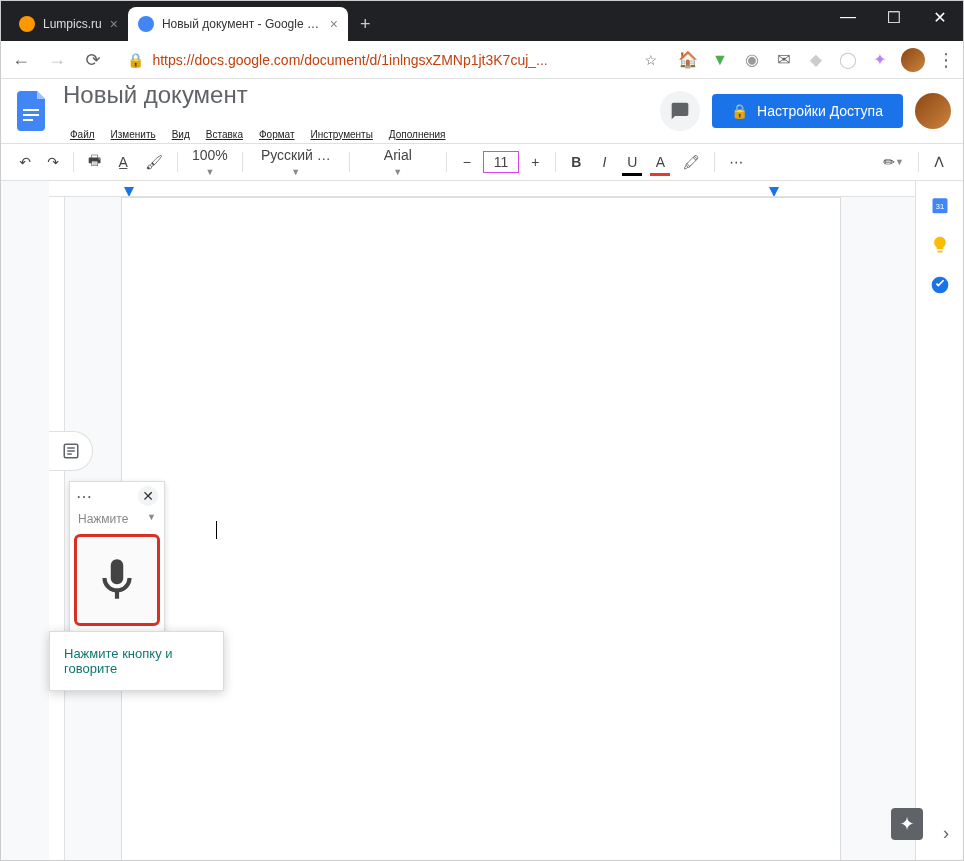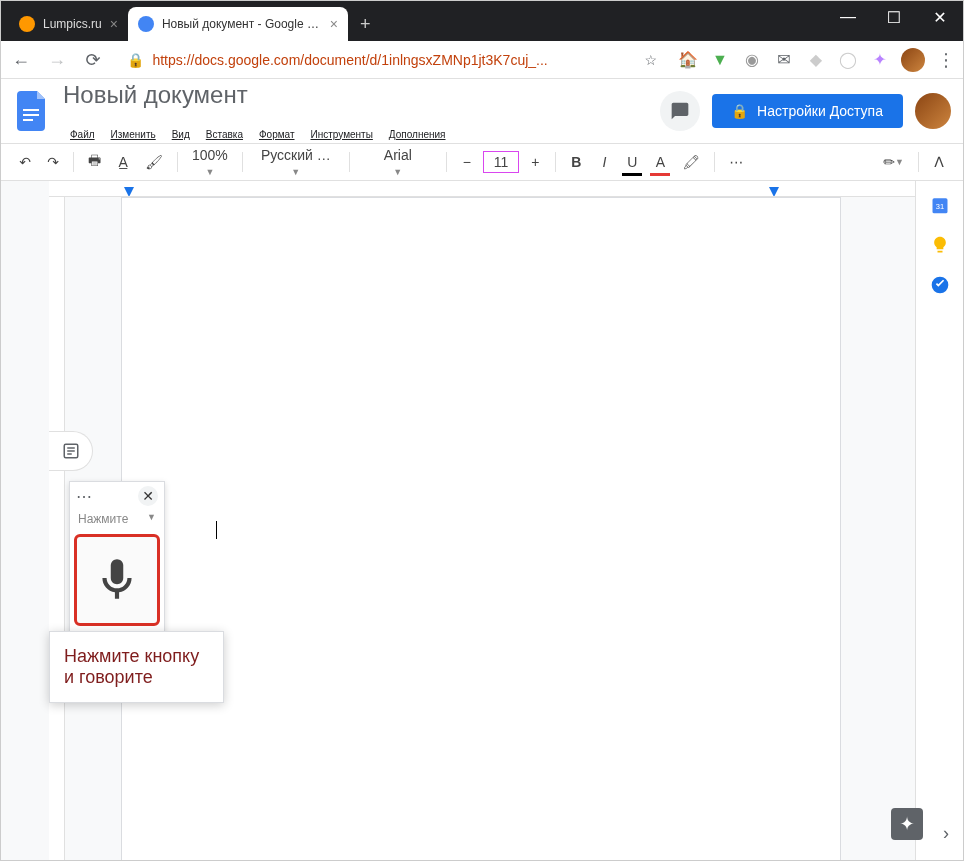--- a/index.html
+++ b/index.html
@@ -64,21 +64,21 @@
 
 .outline-btn { position: absolute; left: 48px; top: 250px; width: 44px; height: 40px; background: #fff; border: 1px solid #e0e0e0; border-left: none; border-radius: 0 20px 20px 0; display: flex; align-items: center; justify-content: center; color: #5f6368; }
 
 
 .voice-panel { position: absolute; left: 68px; top: 300px; width: 96px; background: #fff; border: 1px solid #dadce0; box-shadow: 0 2px 6px rgba(0,0,0,0.15); z-index: 10; }
 .voice-header { display: flex; justify-content: space-between; align-items: center; padding: 4px 6px; }
 .voice-dots { color: #5f6368; letter-spacing: 2px; }
 .voice-close { width: 20px; height: 20px; display: flex; align-items: center; justify-content: center; color: #333; font-size: 14px; background: #f1f3f4; border-radius: 50%; }
 .voice-lang { padding: 2px 8px 6px; font-size: 12px; color: #888; display: flex; justify-content: space-between; }
 .voice-mic { margin: 2px 4px 6px; border: 3px solid #d93025; border-radius: 6px; height: 92px; display: flex; align-items: center; justify-content: center; background: #fafafa; }
-.voice-tooltip { position: absolute; left: 48px; top: 450px; width: 175px; background: #fff; border: 1px solid #dadce0; box-shadow: 0 2px 10px rgba(0,0,0,0.2); padding: 14px; font-size: 18px; color: #7f1d1d; z-index: 10; }
+.voice-tooltip { position: absolute; left: 48px; top: 450px; width: 175px; background: #fff; border: 1px solid #dadce0; box-shadow: 0 2px 10px rgba(0,0,0,0.2); padding: 14px; font-size: 13px; color: #0f766e; z-index: 10; }
 
 
 .add-btn { position: absolute; right: 40px; bottom: 20px; width: 32px; height: 32px; background: #5f6368; border-radius: 4px; display: flex; align-items: center; justify-content: center; color: #fff; font-size: 18px; }
 
 .ruler-marker-blue { position: absolute; width: 10px; height: 10px; background: #1a73e8; }
 .ruler-marker-down { clip-path: polygon(0 0, 100% 0, 50% 100%); top: 6px; }
 </style>
 </head>
 <body>
 

